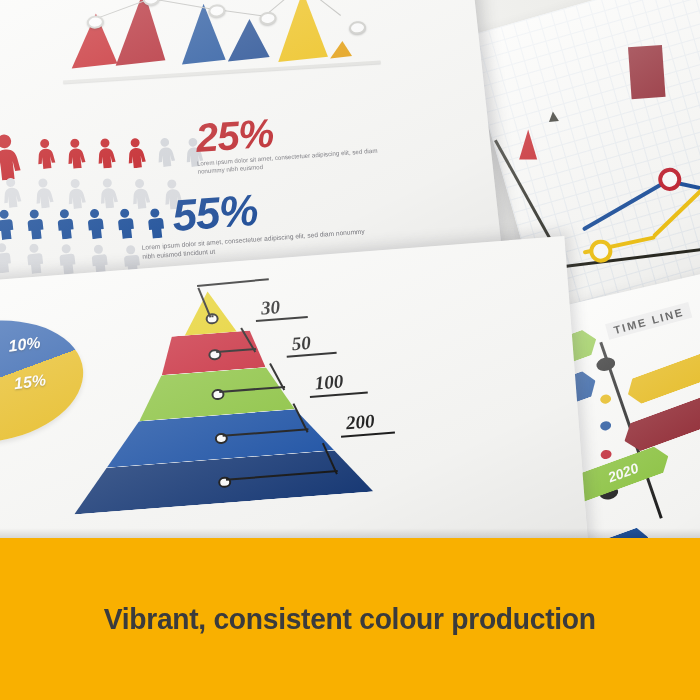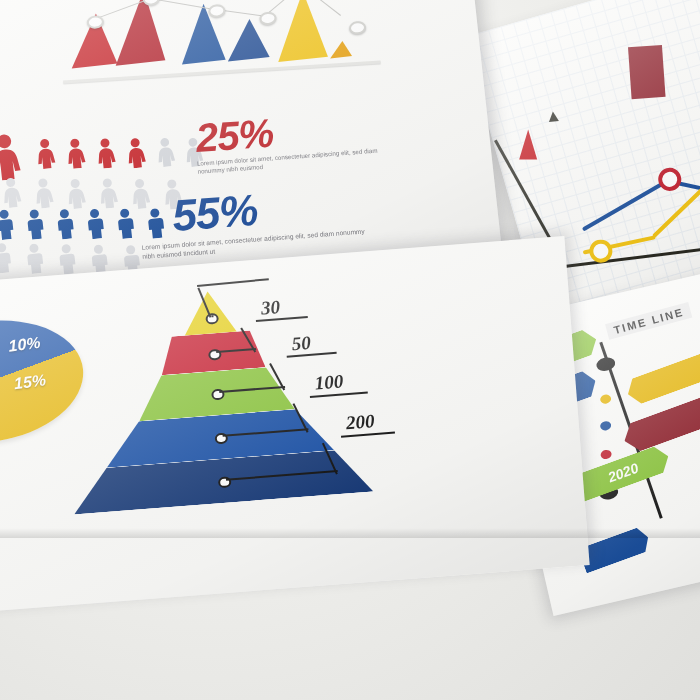--- a/index.html
+++ b/index.html
@@ -353,13 +353,16 @@
       <div class="numLbl" style="left:250px;top:89px;font-size:19px;">100</div>
 
       <div class="leader" style="left:154px;top:188px;width:112px;height:2px;"></div>
       <div class="leader" style="left:264px;top:158px;width:2px;height:34px;transform:rotate(-20deg);transform-origin:bottom;"></div>
       <div class="leader" style="left:272px;top:154px;width:54px;height:2px;"></div>
       <div class="numLbl" style="left:278px;top:131px;font-size:19px;">200</div>
     </div>
   </div>
 
   <div class="edge-shadow"></div>
+  <div id="caption">
+    <div class="txt">Vibrant, consistent colour production</div>
+  </div>
 </div>
 
 </body></html>

